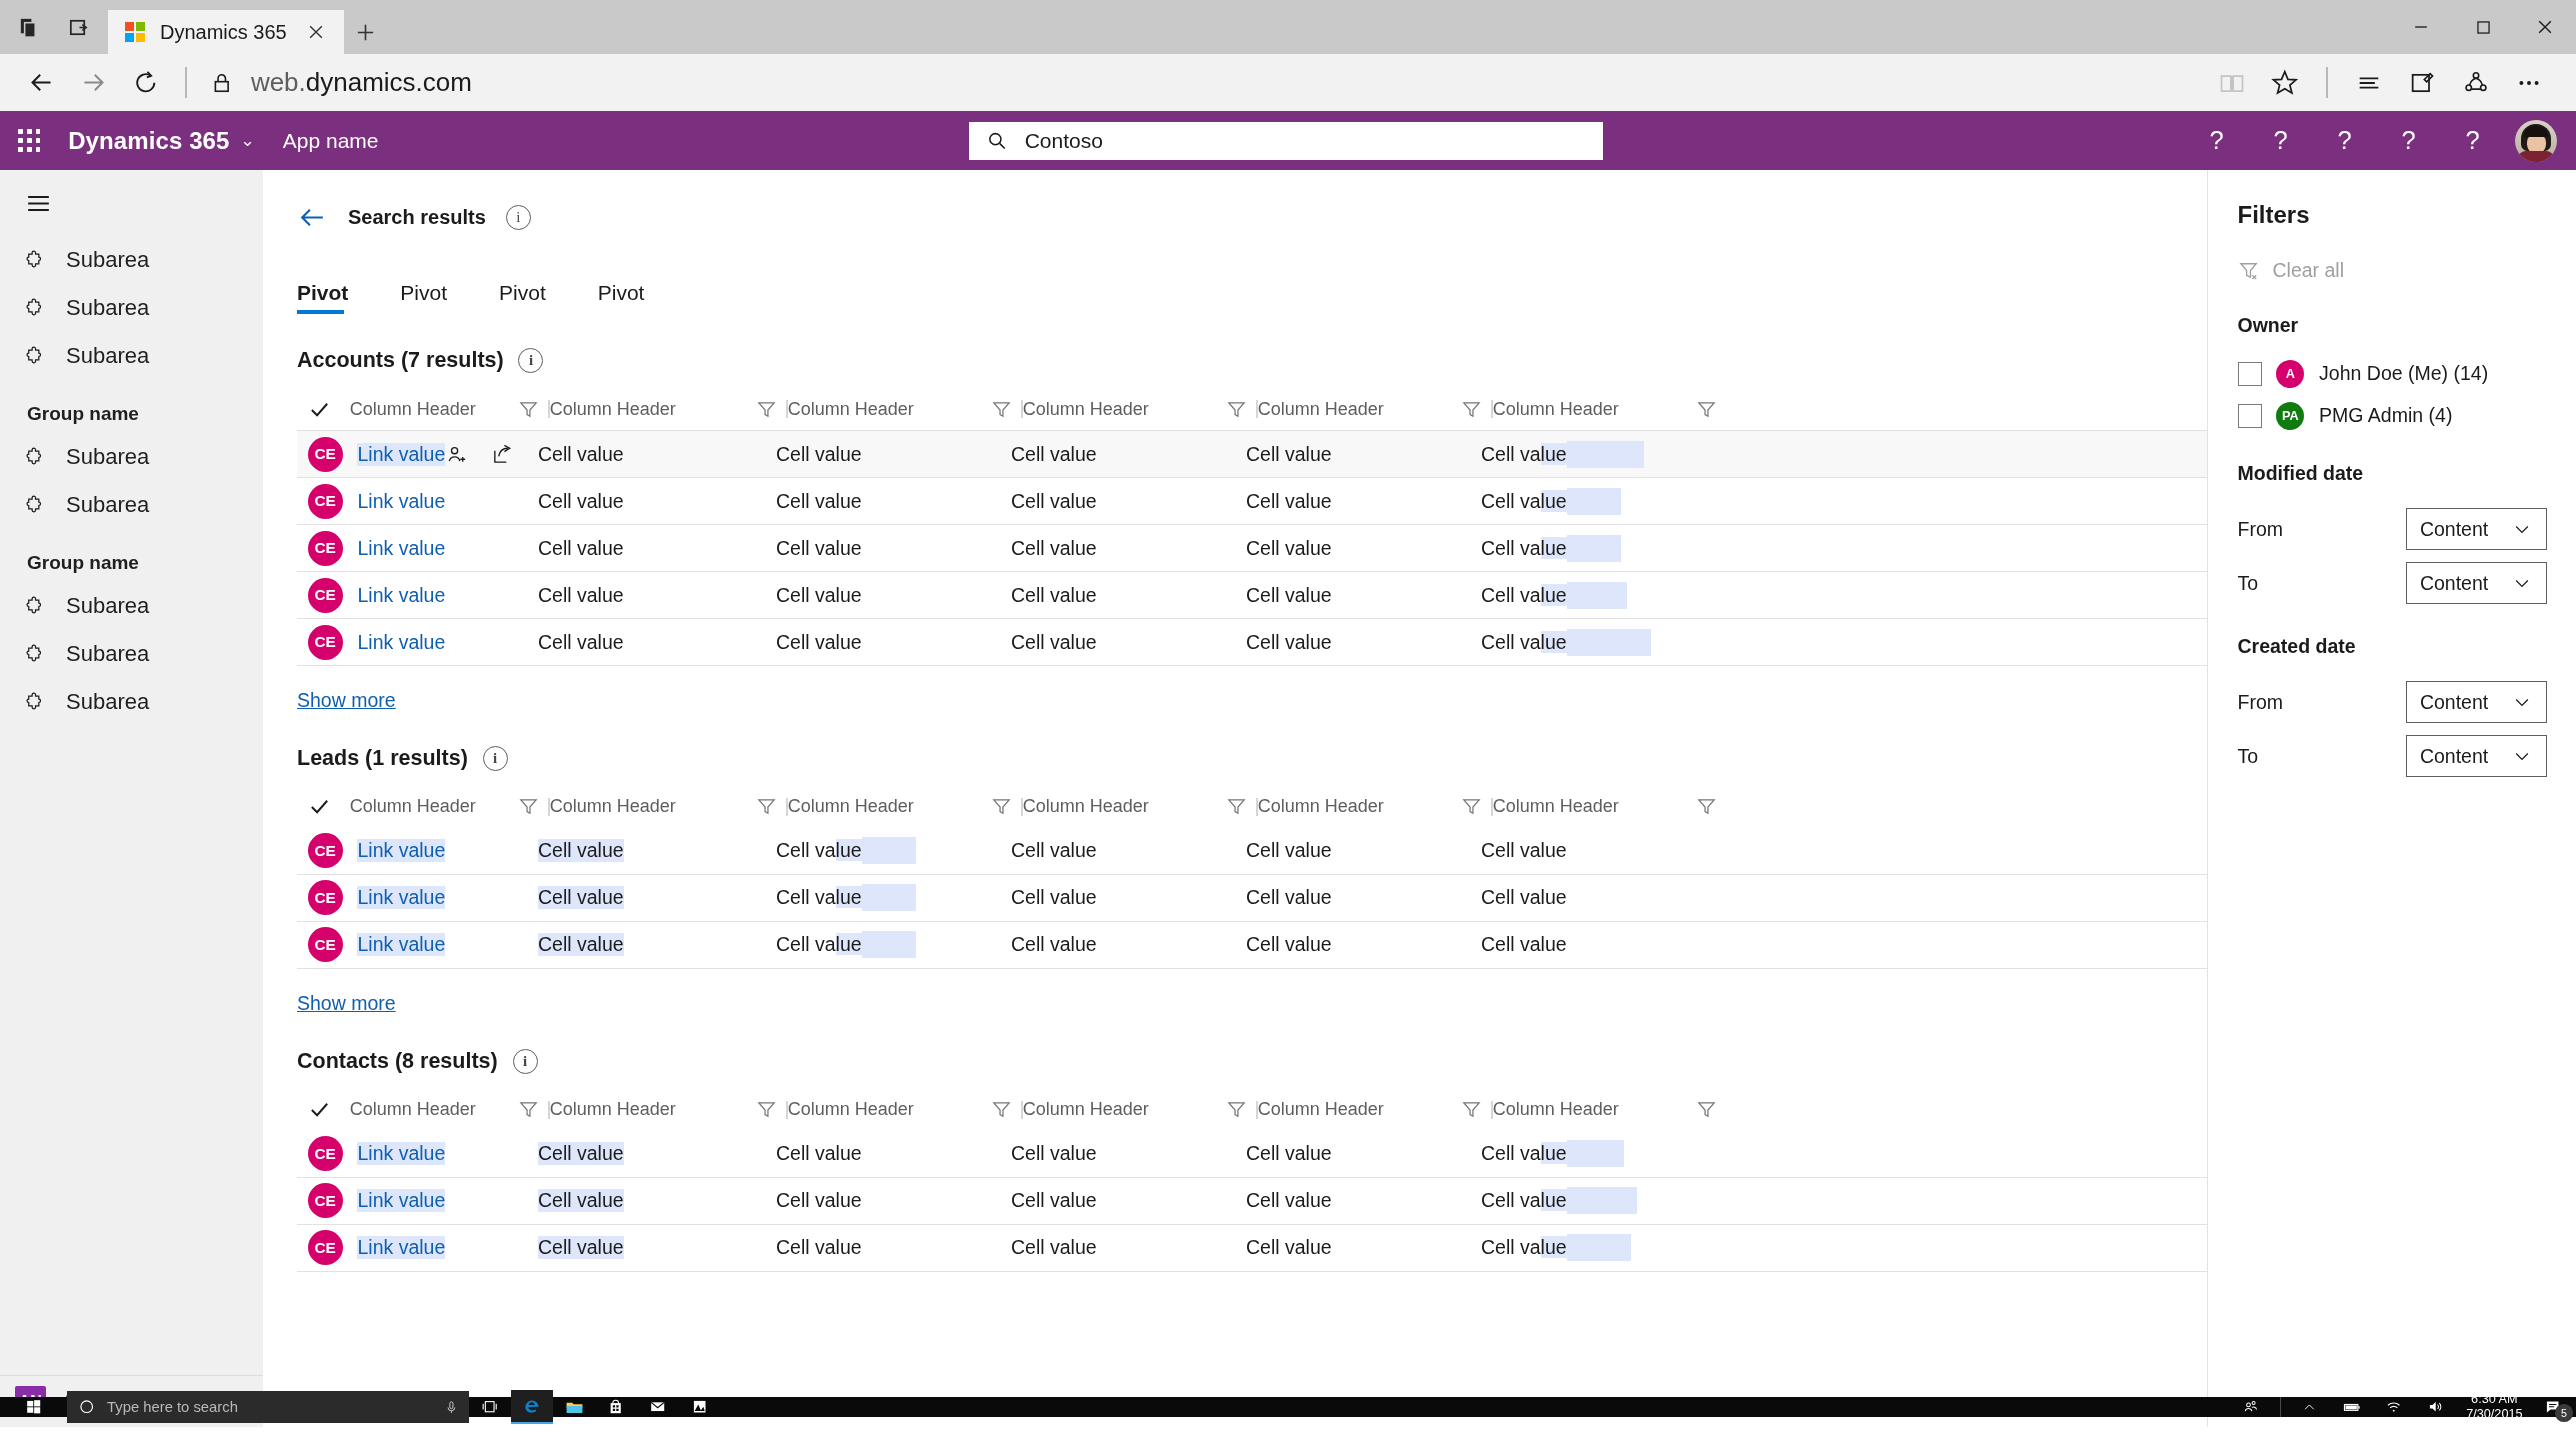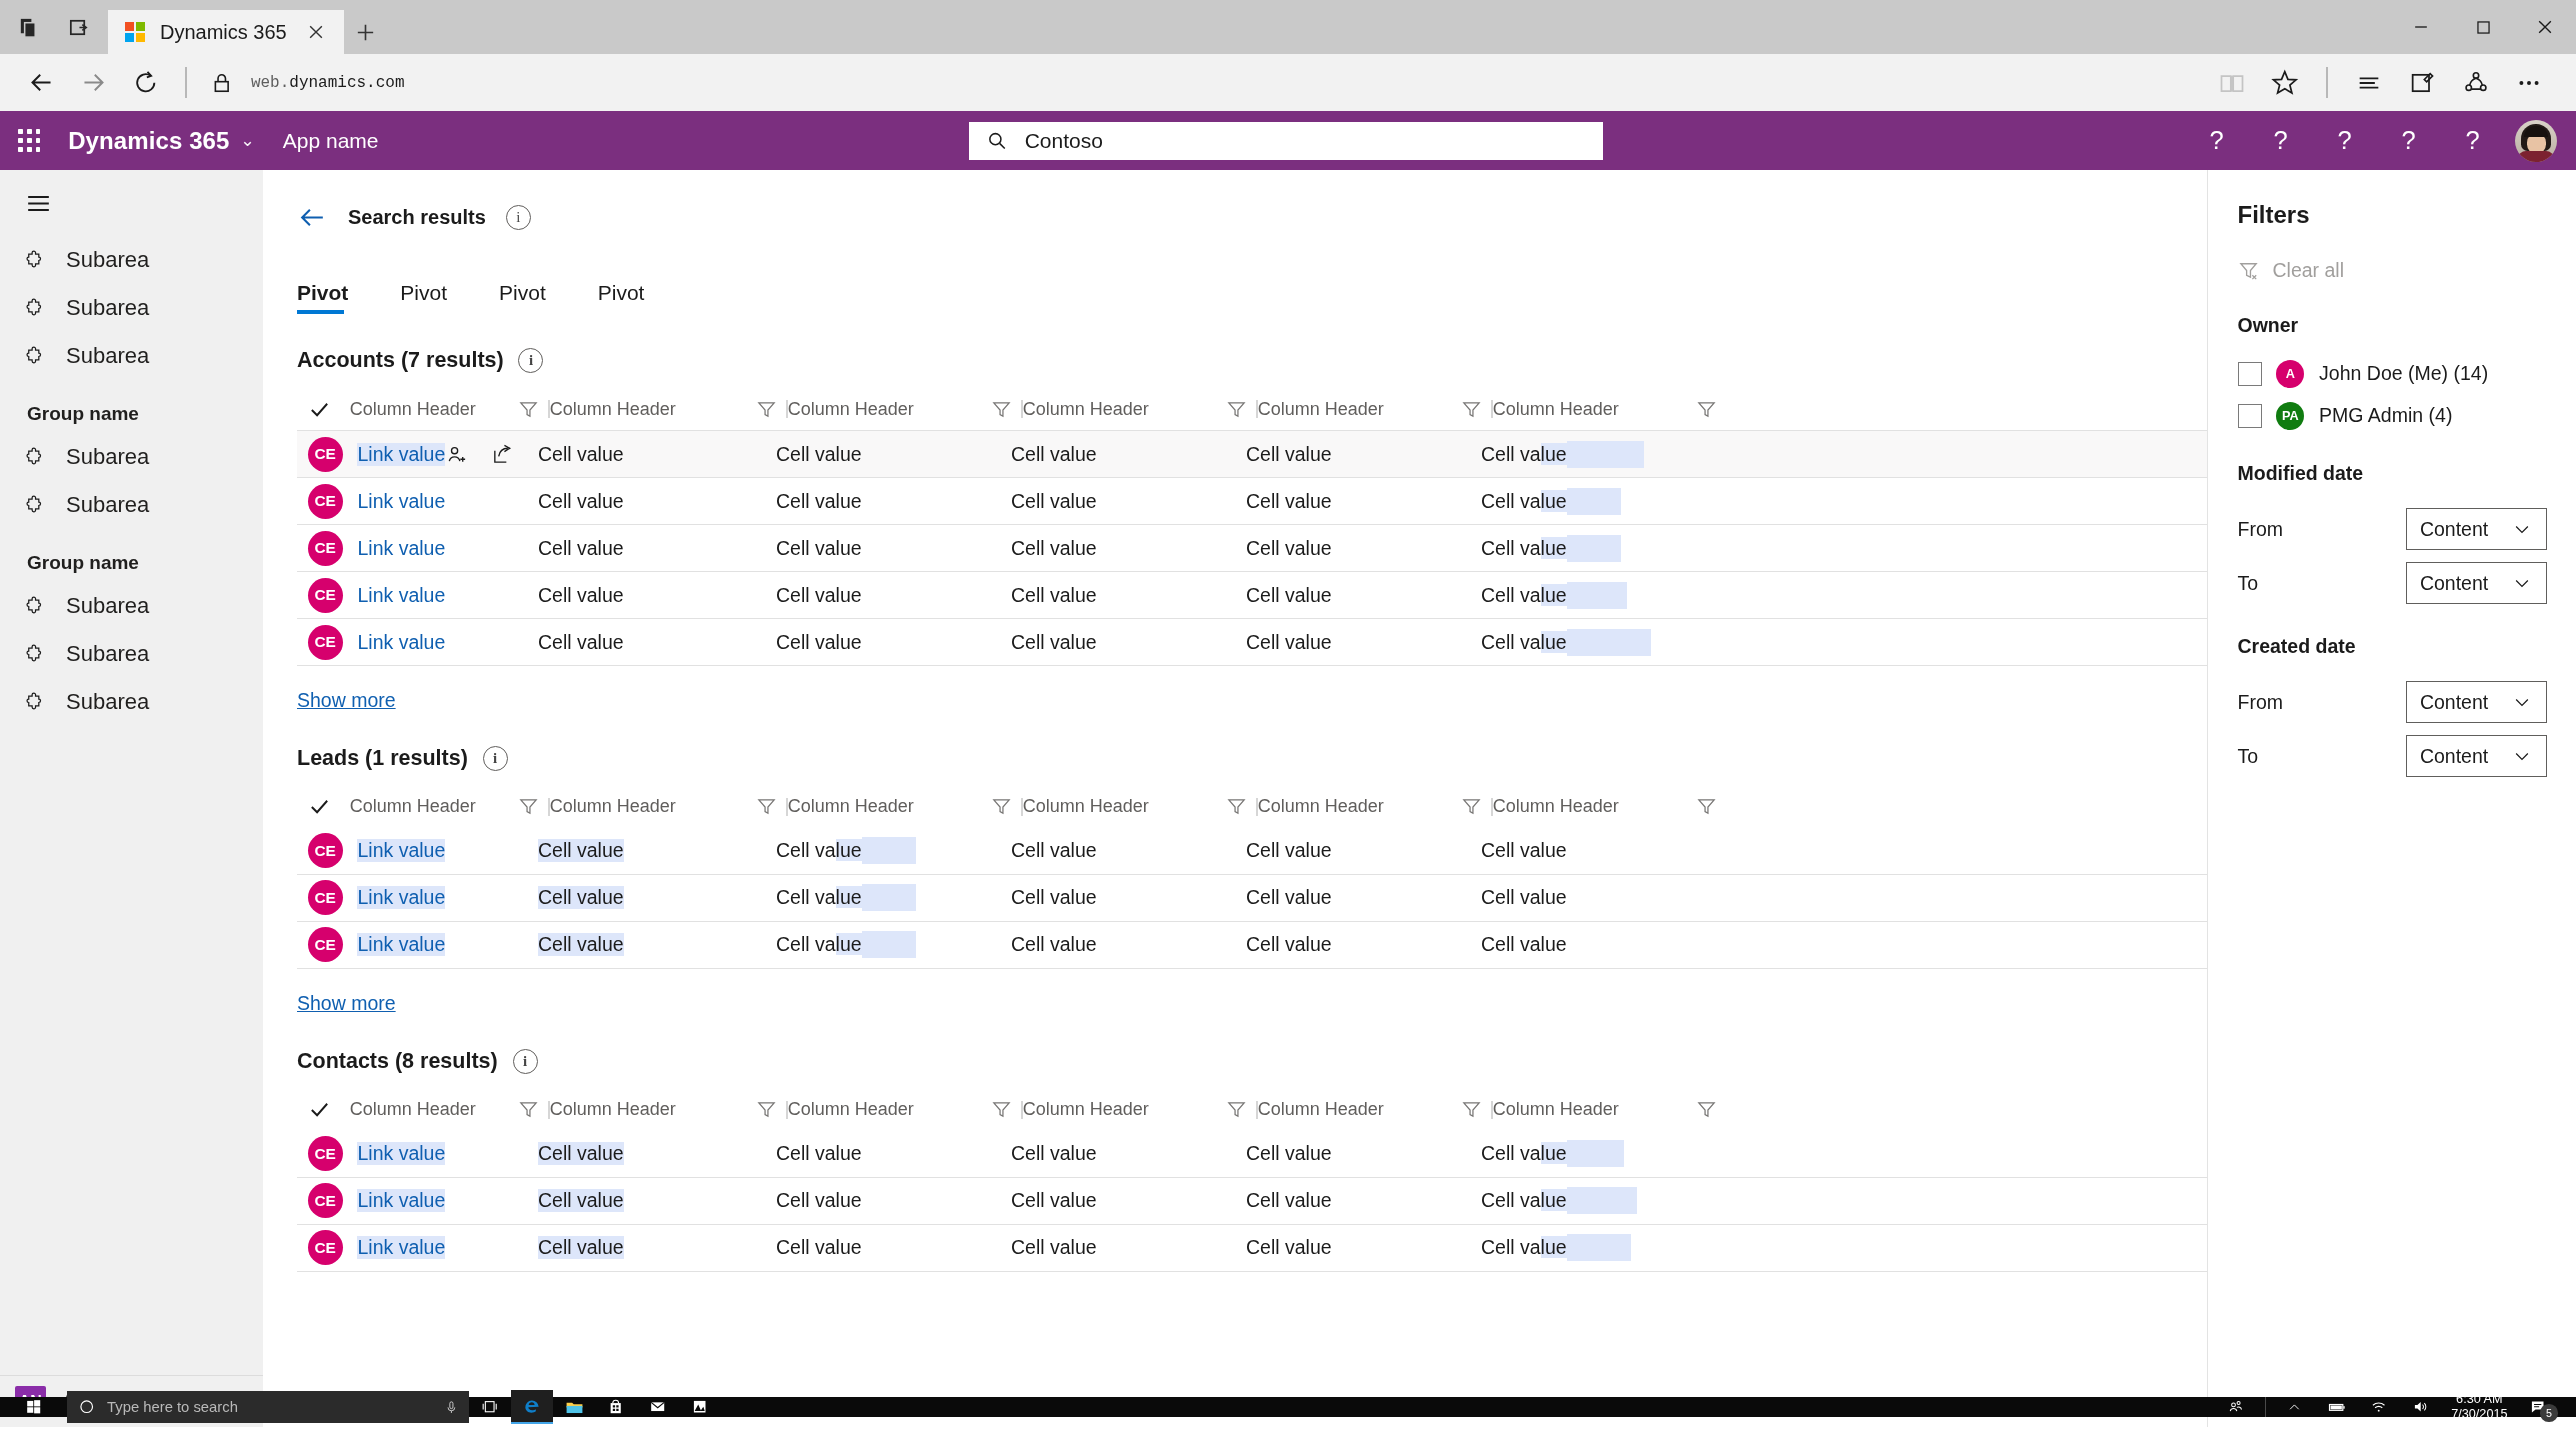--- a/index.html
+++ b/index.html
@@ -18,21 +18,21 @@
   .tab-title{font-size:20px;color:#1b1b1b;white-space:nowrap;flex:1;}
   .tab-close{width:29.5px;height:29.5px;display:flex;align-items:center;justify-content:center;color:#444;}
   .newtab{width:43px;height:44px;display:flex;align-items:center;justify-content:center;}
   .winbtns{position:absolute;right:0;top:0;height:54px;display:flex;}
   .winbtn{width:62px;height:54px;display:flex;align-items:center;justify-content:center;color:#1b1b1b;}
 
   .navbar{height:57px;background:#f2f2f2;display:flex;align-items:center;padding:0 17.4px;gap:4px;}
   .navbtn{width:48px;height:48px;display:flex;align-items:center;justify-content:center;border-radius:1.3px;}
   .navsep{width:1.3px;height:31px;background:#b8b8b8;margin:0 12px;}
   .urlbox{flex:1;display:flex;align-items:center;gap:16px;height:48px;padding-left:6.7px;}
-  .urltext{font-size:16px;color:#5e5e5e;font-family:Liberation Mono, monospace;}
+  .urltext{font-size:26px;color:#5e5e5e;}
   .urltext b{color:#1b1b1b;font-weight:400;}
   .navright{display:flex;align-items:center;gap:5.4px;padding-right:5.4px;}
 
   
   .suitebar{height:59px;display:flex;align-items:center;position:relative;}
   .waffle{width:48px;height:59px;display:flex;align-items:center;justify-content:center;margin-left:5.4px;}
   .waffle-grid{display:grid;grid-template-columns:repeat(3,4.7px);grid-template-rows:repeat(3,4.7px);gap:4px;}
   .waffle-grid i{background:#fff;border-radius:0.7px;display:block;}
   .brand{font-size:24px;color:#fff;font-weight:600;margin-left:14.8px;letter-spacing:0.1px;}
   .brand-caret{color:#fff;font-size:17.4px;margin-left:10.7px;opacity:.95;}
@@ -119,21 +119,21 @@
   .date-block{margin-bottom:31px;}
   .date-block .filter-group-title{margin-bottom:23px;}
 
   
   .taskbar{position:absolute;left:0;bottom:0;width:2576px;height:20px;background:#0a0a0a;display:flex;align-items:center;}
   .tb-start{width:67px;height:32px;display:flex;align-items:center;justify-content:center;}
   .tb-search{width:402px;height:32px;background:#2b2b2b;display:flex;align-items:center;gap:12px;padding:0 10.7px;box-sizing:border-box;}
   .tb-search span{font-size:14.8px;color:#b9b9b9;flex:1;}
   .tb-icon{width:42px;height:32px;display:flex;align-items:center;justify-content:center;}
   .tb-icon.active{background:#1f1f1f;border-bottom:2px solid #43a5e8;}
-  .tb-right{margin-left:auto;display:flex;align-items:center;gap:0;padding-right:17px;}
+  .tb-right{margin-left:auto;display:flex;align-items:center;gap:0;padding-right:2px;}
   .tb-clock{color:#fff;font-size:12.7px;text-align:center;line-height:1.15;padding:0 9.4px;}
   .tb-badge{position:relative;width:42px;height:32px;display:flex;align-items:center;justify-content:center;}
   .tb-badge .cnt{position:absolute;right:1.3px;bottom:1.3px;width:17.4px;height:17.4px;border-radius:50%;
                  background:#3b3b3b;color:#fff;font-size:10.7px;display:flex;align-items:center;justify-content:center;}
   .tb-sep{width:0.7px;height:20px;background:#4a4a4a;margin:0 8px;}
 </style>
 </head>
 <body>
 
 <div class="browser">

